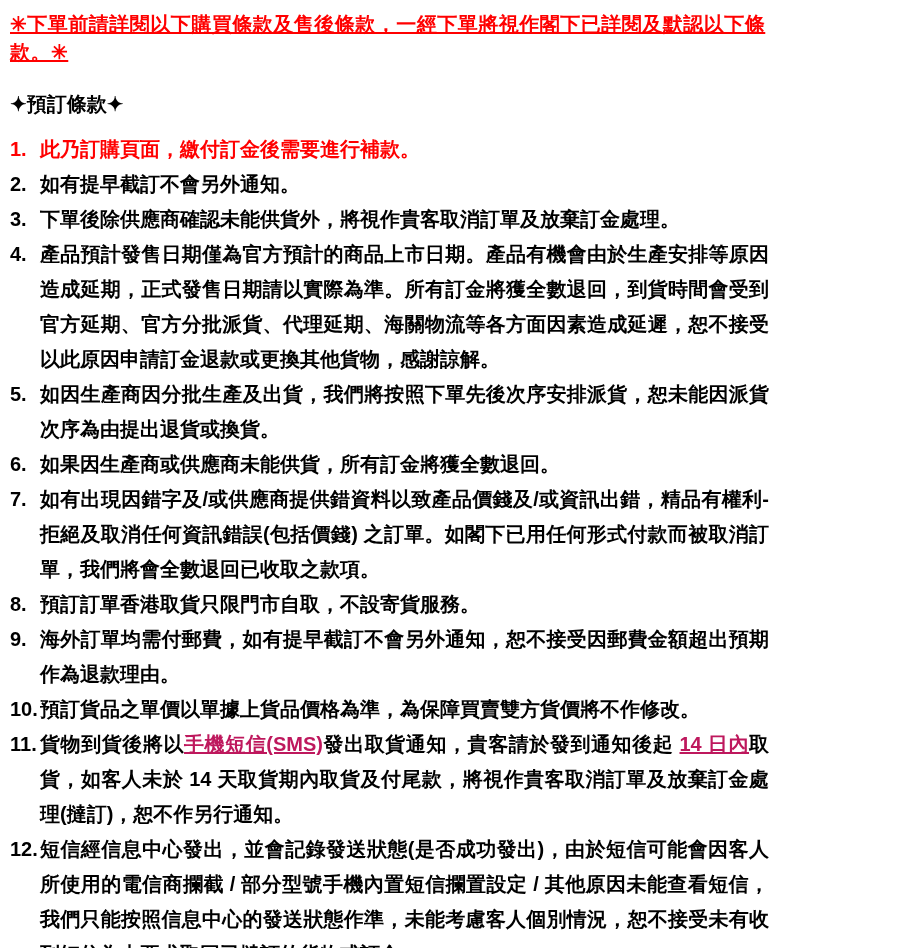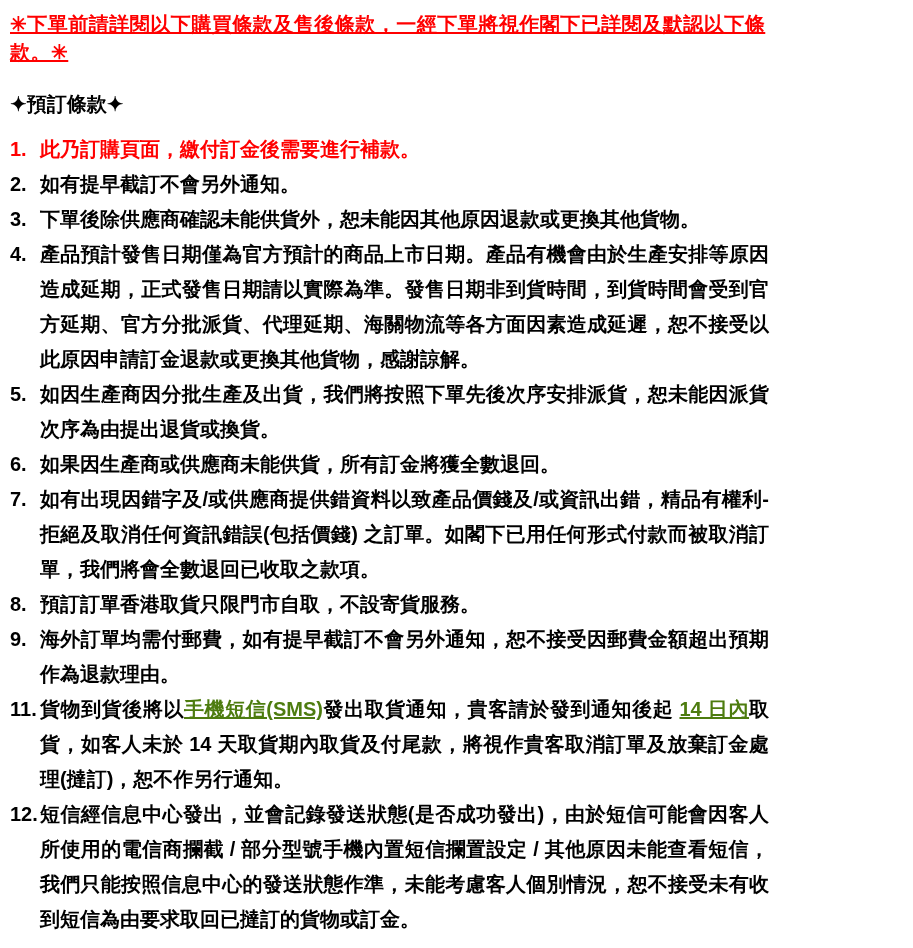--- a/index.html
+++ b/index.html
@@ -54,21 +54,21 @@
   li.term-item .txt {
     flex: 1 1 auto;
     text-align: justify;
   }
   li.term-item.red,
   li.term-item.red .num,
   li.term-item.red .txt {
     color: #ff0000;
   }
   .red-u {
-    color: #4d7c0f;
+    color: #be185d;
     text-decoration: underline;
   }
   a.link {
     color: #0000ee;
     text-decoration: underline;
     cursor: pointer;
   }
 </style>
 </head>
 <body>
@@ -82,25 +82,25 @@
       <li class="term-item red">
         <span class="num">1.</span>
         <span class="txt"><span>此乃訂購頁面，繳付訂金後需要進行補款。</span></span>
       </li>
       <li class="term-item">
         <span class="num">2.</span>
         <span class="txt"><span>如有提早截訂不會另外通知。</span></span>
       </li>
       <li class="term-item">
         <span class="num">3.</span>
-        <span class="txt"><span>下單後除供應商確認未能供貨外，恕未能因其他原因退款或更換其他貨物。</span></span>
+        <span class="txt"><span>下單後除供應商確認未能供貨外，將視作貴客取消訂單及放棄訂金處理。</span></span>
       </li>
       <li class="term-item">
         <span class="num">4.</span>
-        <span class="txt"><span>產品預計發售日期僅為官方預計的商品上市日期。產品有機會由於生產安排等原因造成延期，正式發售日期請以實際為準。發售日期非到貨時間，到貨時間會受到官方延期、官方分批派貨、代理延期、海關物流等各方面因素造成延遲，恕不接受以此原因申請訂金退款或更換其他貨物，感謝諒解。</span></span>
+        <span class="txt"><span>產品預計發售日期僅為官方預計的商品上市日期。產品有機會由於生產安排等原因造成延期，正式發售日期請以實際為準。所有訂金將獲全數退回，到貨時間會受到官方延期、官方分批派貨、代理延期、海關物流等各方面因素造成延遲，恕不接受以此原因申請訂金退款或更換其他貨物，感謝諒解。</span></span>
       </li>
       <li class="term-item">
         <span class="num">5.</span>
         <span class="txt"><span>如因生產商因分批生產及出貨，我們將按照下單先後次序安排派貨，恕未能因派貨次序為由提出退貨或換貨。</span></span>
       </li>
       <li class="term-item">
         <span class="num">6.</span>
         <span class="txt"><span>如果因生產商或供應商未能供貨，所有訂金將獲全數退回。</span></span>
       </li>
       <li class="term-item">
@@ -109,20 +109,24 @@
       </li>
       <li class="term-item">
         <span class="num">8.</span>
         <span class="txt"><span>預訂訂單香港取貨只限門市自取，不設寄貨服務。</span></span>
       </li>
       <li class="term-item">
         <span class="num">9.</span>
         <span class="txt"><span>海外訂單均需付郵費，如有提早截訂不會另外通知，恕不接受因郵費金額超出預期作為退款理由。</span></span>
       </li>
       <li class="term-item">
+        <span class="num">10.</span>
+        <span class="txt"><span>預訂貨品之單價以單據上貨品價格為準，為保障買賣雙方貨價將不作修改。</span></span>
+      </li>
+      <li class="term-item">
         <span class="num">11.</span>
         <span class="txt"><span>貨物到貨後將以</span><span class="red-u">手機短信(SMS)</span><span>發出取貨通知，貴客請於發到通知後起 </span><span class="red-u">14 日內</span><span>取貨，如客人未於 14 天取貨期內取貨及付尾款，將視作貴客取消訂單及放棄訂金處理(撻訂)，恕不作另行通知。</span></span>
       </li>
       <li class="term-item">
         <span class="num">12.</span>
         <span class="txt"><span>短信經信息中心發出，並會記錄發送狀態(是否成功發出)，由於短信可能會因客人所使用的電信商攔截 / 部分型號手機內置短信攔置設定 / 其他原因未能查看短信，我們只能按照信息中心的發送狀態作準，未能考慮客人個別情況，恕不接受未有收到短信為由要求取回已撻訂的貨物或訂金。</span></span>
       </li>
     </ol>
 </div>
 

